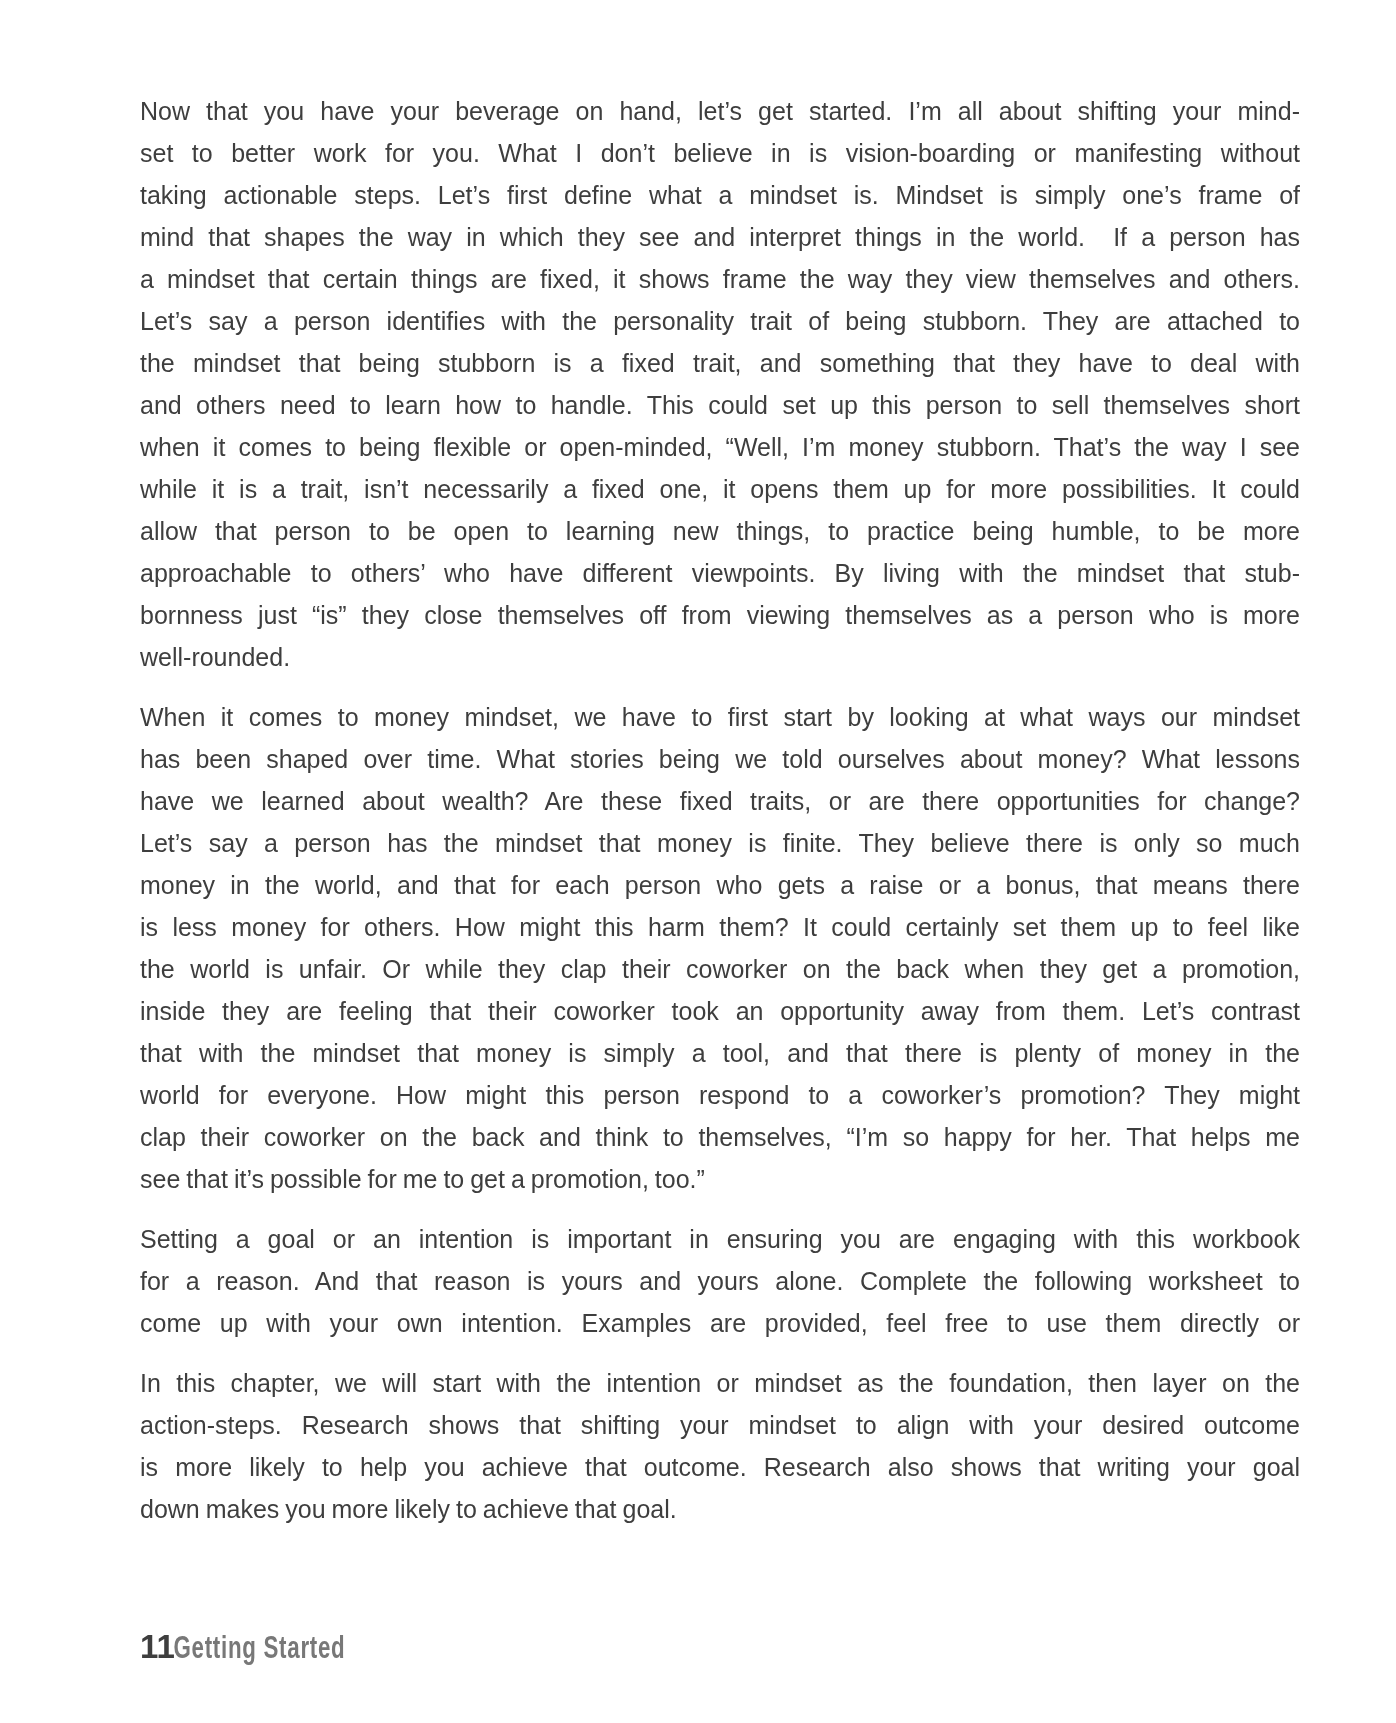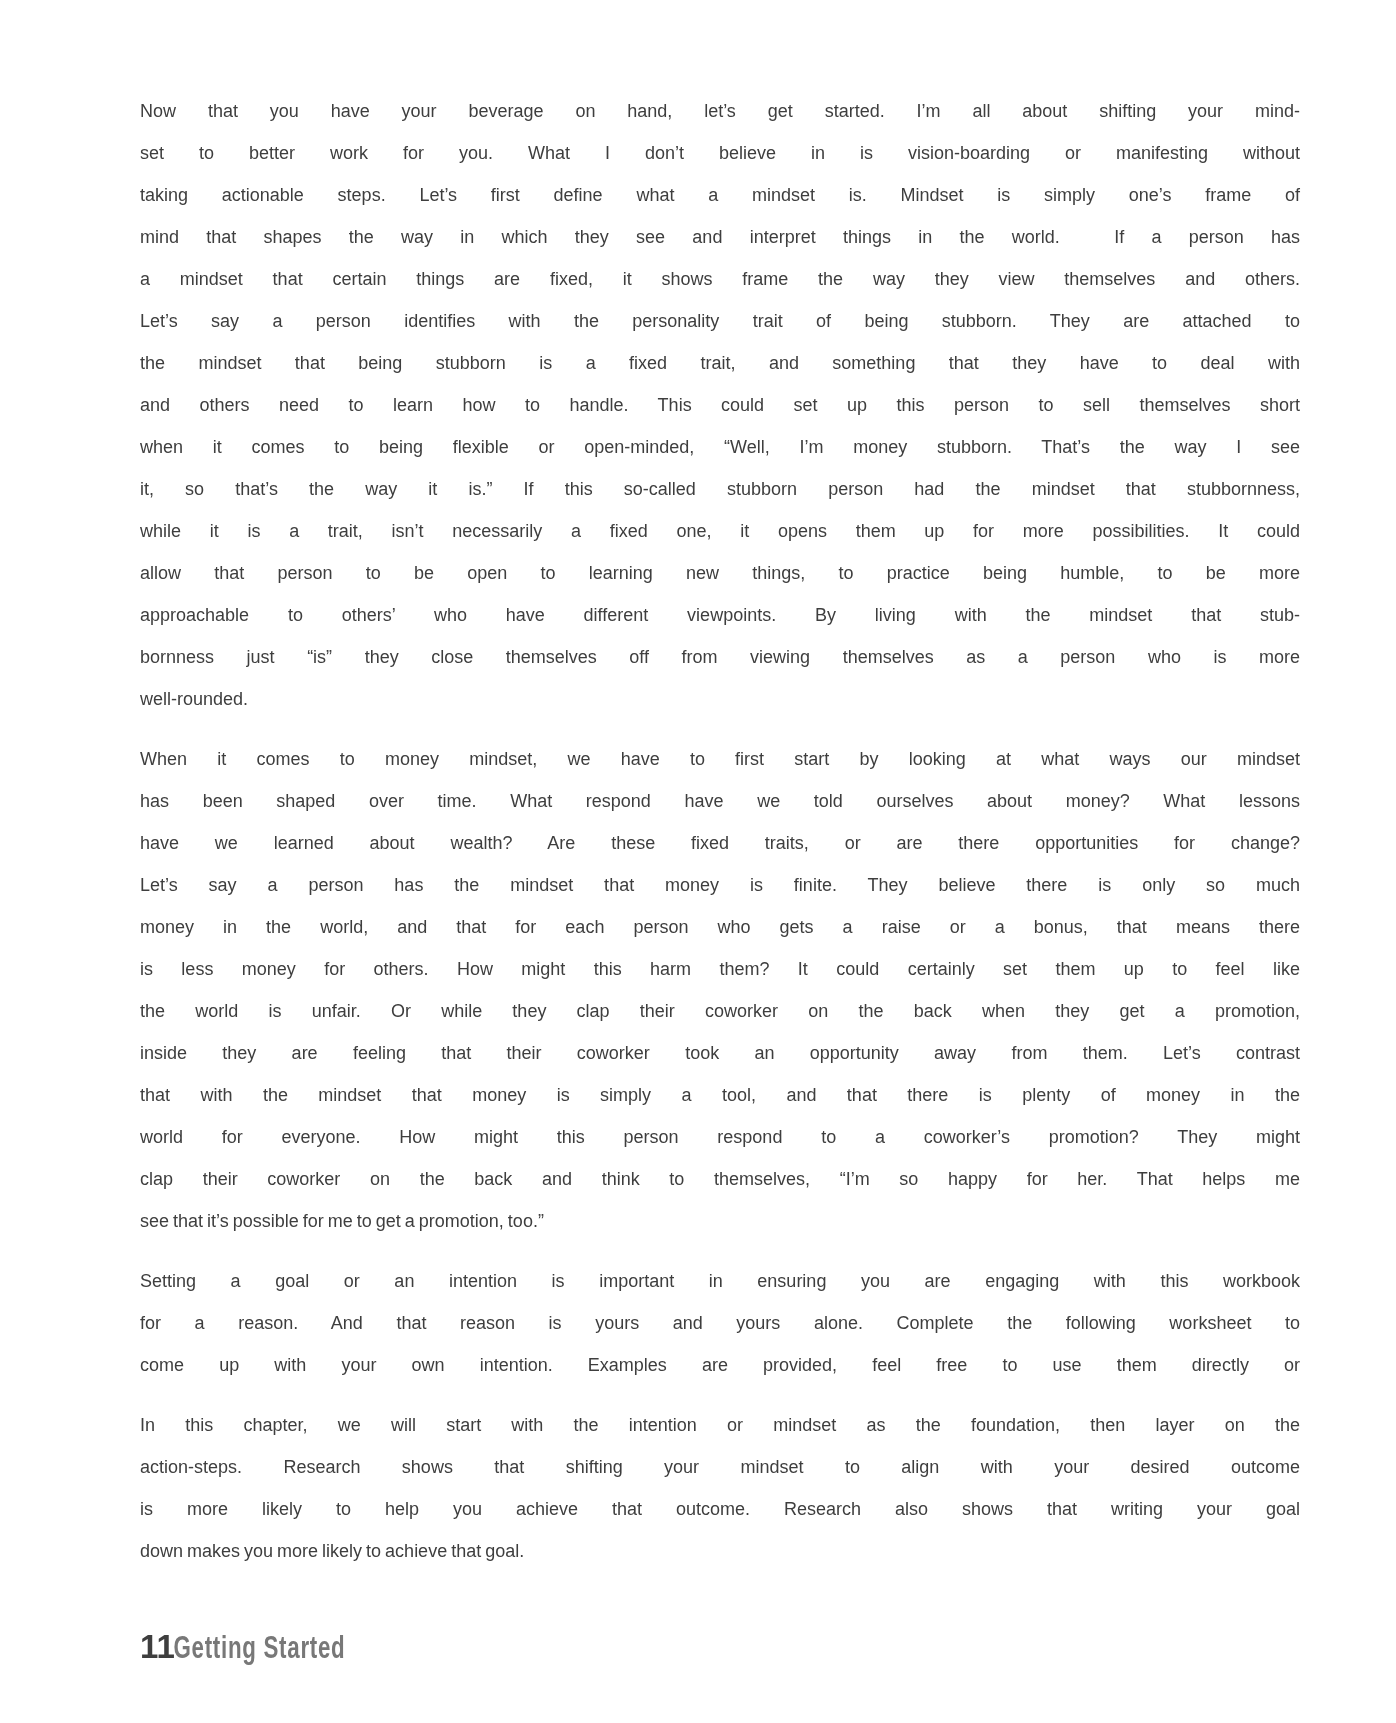--- a/index.html
+++ b/index.html
@@ -10,21 +10,21 @@
     background: var(--page-bg, #ffffff);
     font-family: "Liberation Sans", sans-serif;
     color: var(--body-text, #3e3e3e);
     overflow: hidden;
   }
   .text-block {
     position: absolute;
     left: 140px;
     top: 90px;
     width: 1160px;
-    font-size: 18px;
+    font-size: 25px;
     line-height: 42px;
     font-weight: 400;
     word-spacing: -1px;
     letter-spacing: 0;
   }
   .paragraph { margin: 0 0 18px 0; }
   .line {
     text-align: justify;
     text-align-last: justify;
     white-space: normal;
@@ -69,30 +69,29 @@
       <div class="paragraph">
         <div class="line">Now that you have your beverage on hand, let’s get started. I’m all about shifting your mind-</div>
         <div class="line">set to better work for you. What I don’t believe in is vision-boarding or manifesting without</div>
         <div class="line">taking actionable steps. Let’s first define what a mindset is. Mindset is simply one’s frame of</div>
         <div class="line">mind that shapes the way in which they see and interpret things in the world.&nbsp; If a person has</div>
         <div class="line">a mindset that certain things are fixed, it shows frame the way they view themselves and others.</div>
         <div class="line">Let’s say a person identifies with the personality trait of being stubborn. They are attached to</div>
         <div class="line">the mindset that being stubborn is a fixed trait, and something that they have to deal with</div>
         <div class="line">and others need to learn how to handle. This could set up this person to sell themselves short</div>
         <div class="line">when it comes to being flexible or open-minded, “Well, I’m money stubborn. That’s the way I see</div>
-        <div class="line">it, so that’s the way it is.” If this so-called stubborn person had the mindset that stubbornness,</div>
         <div class="line">while it is a trait, isn’t necessarily a fixed one, it opens them up for more possibilities. It could</div>
         <div class="line">allow that person to be open to learning new things, to practice being humble, to be more</div>
         <div class="line">approachable to others’ who have different viewpoints. By living with the mindset that stub-</div>
         <div class="line">bornness just “is” they close themselves off from viewing themselves as a person who is more</div>
         <div class="line para-end">well-rounded.</div>
       </div>
       <div class="paragraph">
         <div class="line">When it comes to money mindset, we have to first start by looking at what ways our mindset</div>
-        <div class="line">has been shaped over time. What respond have we told ourselves about money? What lessons</div>
+        <div class="line">has been shaped over time. What stories being we told ourselves about money? What lessons</div>
         <div class="line">have we learned about wealth? Are these fixed traits, or are there opportunities for change?</div>
         <div class="line">Let’s say a person has the mindset that money is finite. They believe there is only so much</div>
         <div class="line">money in the world, and that for each person who gets a raise or a bonus, that means there</div>
         <div class="line">is less money for others. How might this harm them? It could certainly set them up to feel like</div>
         <div class="line">the world is unfair. Or while they clap their coworker on the back when they get a promotion,</div>
         <div class="line">inside they are feeling that their coworker took an opportunity away from them. Let’s contrast</div>
         <div class="line">that with the mindset that money is simply a tool, and that there is plenty of money in the</div>
         <div class="line">world for everyone. How might this person respond to a coworker’s promotion? They might</div>
         <div class="line">clap their coworker on the back and think to themselves, “I’m so happy for her. That helps me</div>
         <div class="line para-end">see that it’s possible for me to get a promotion, too.”</div>

